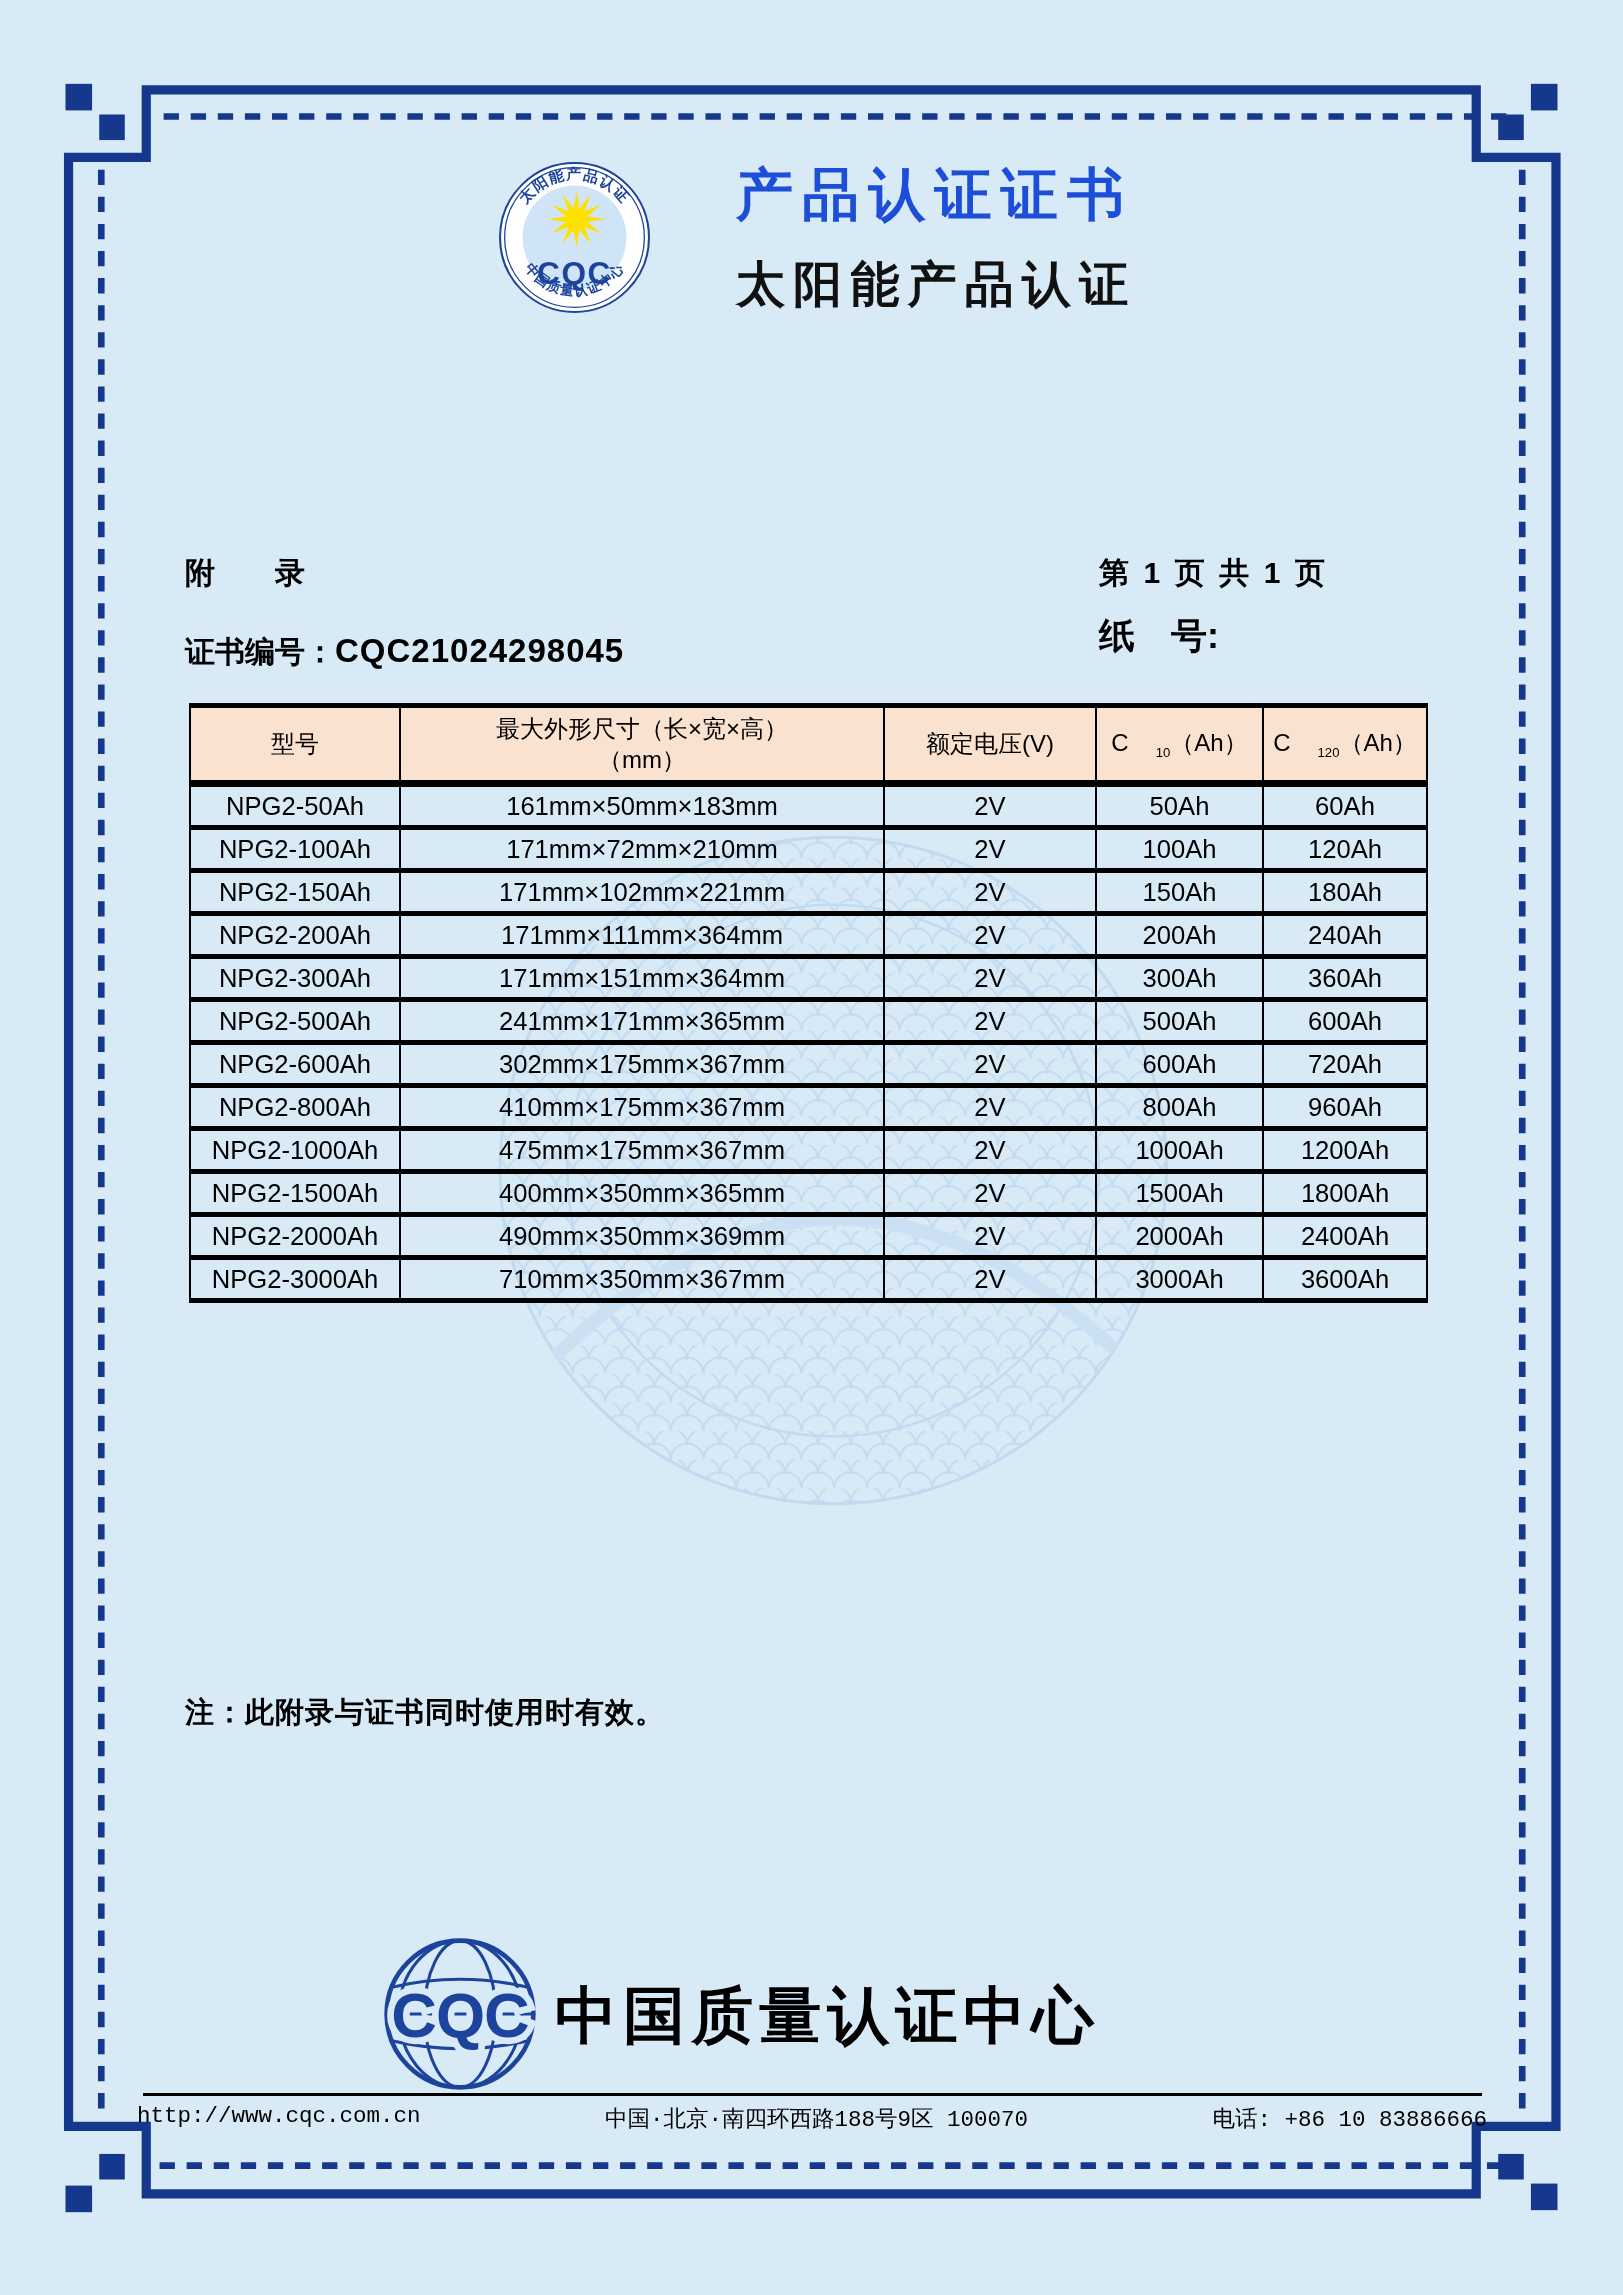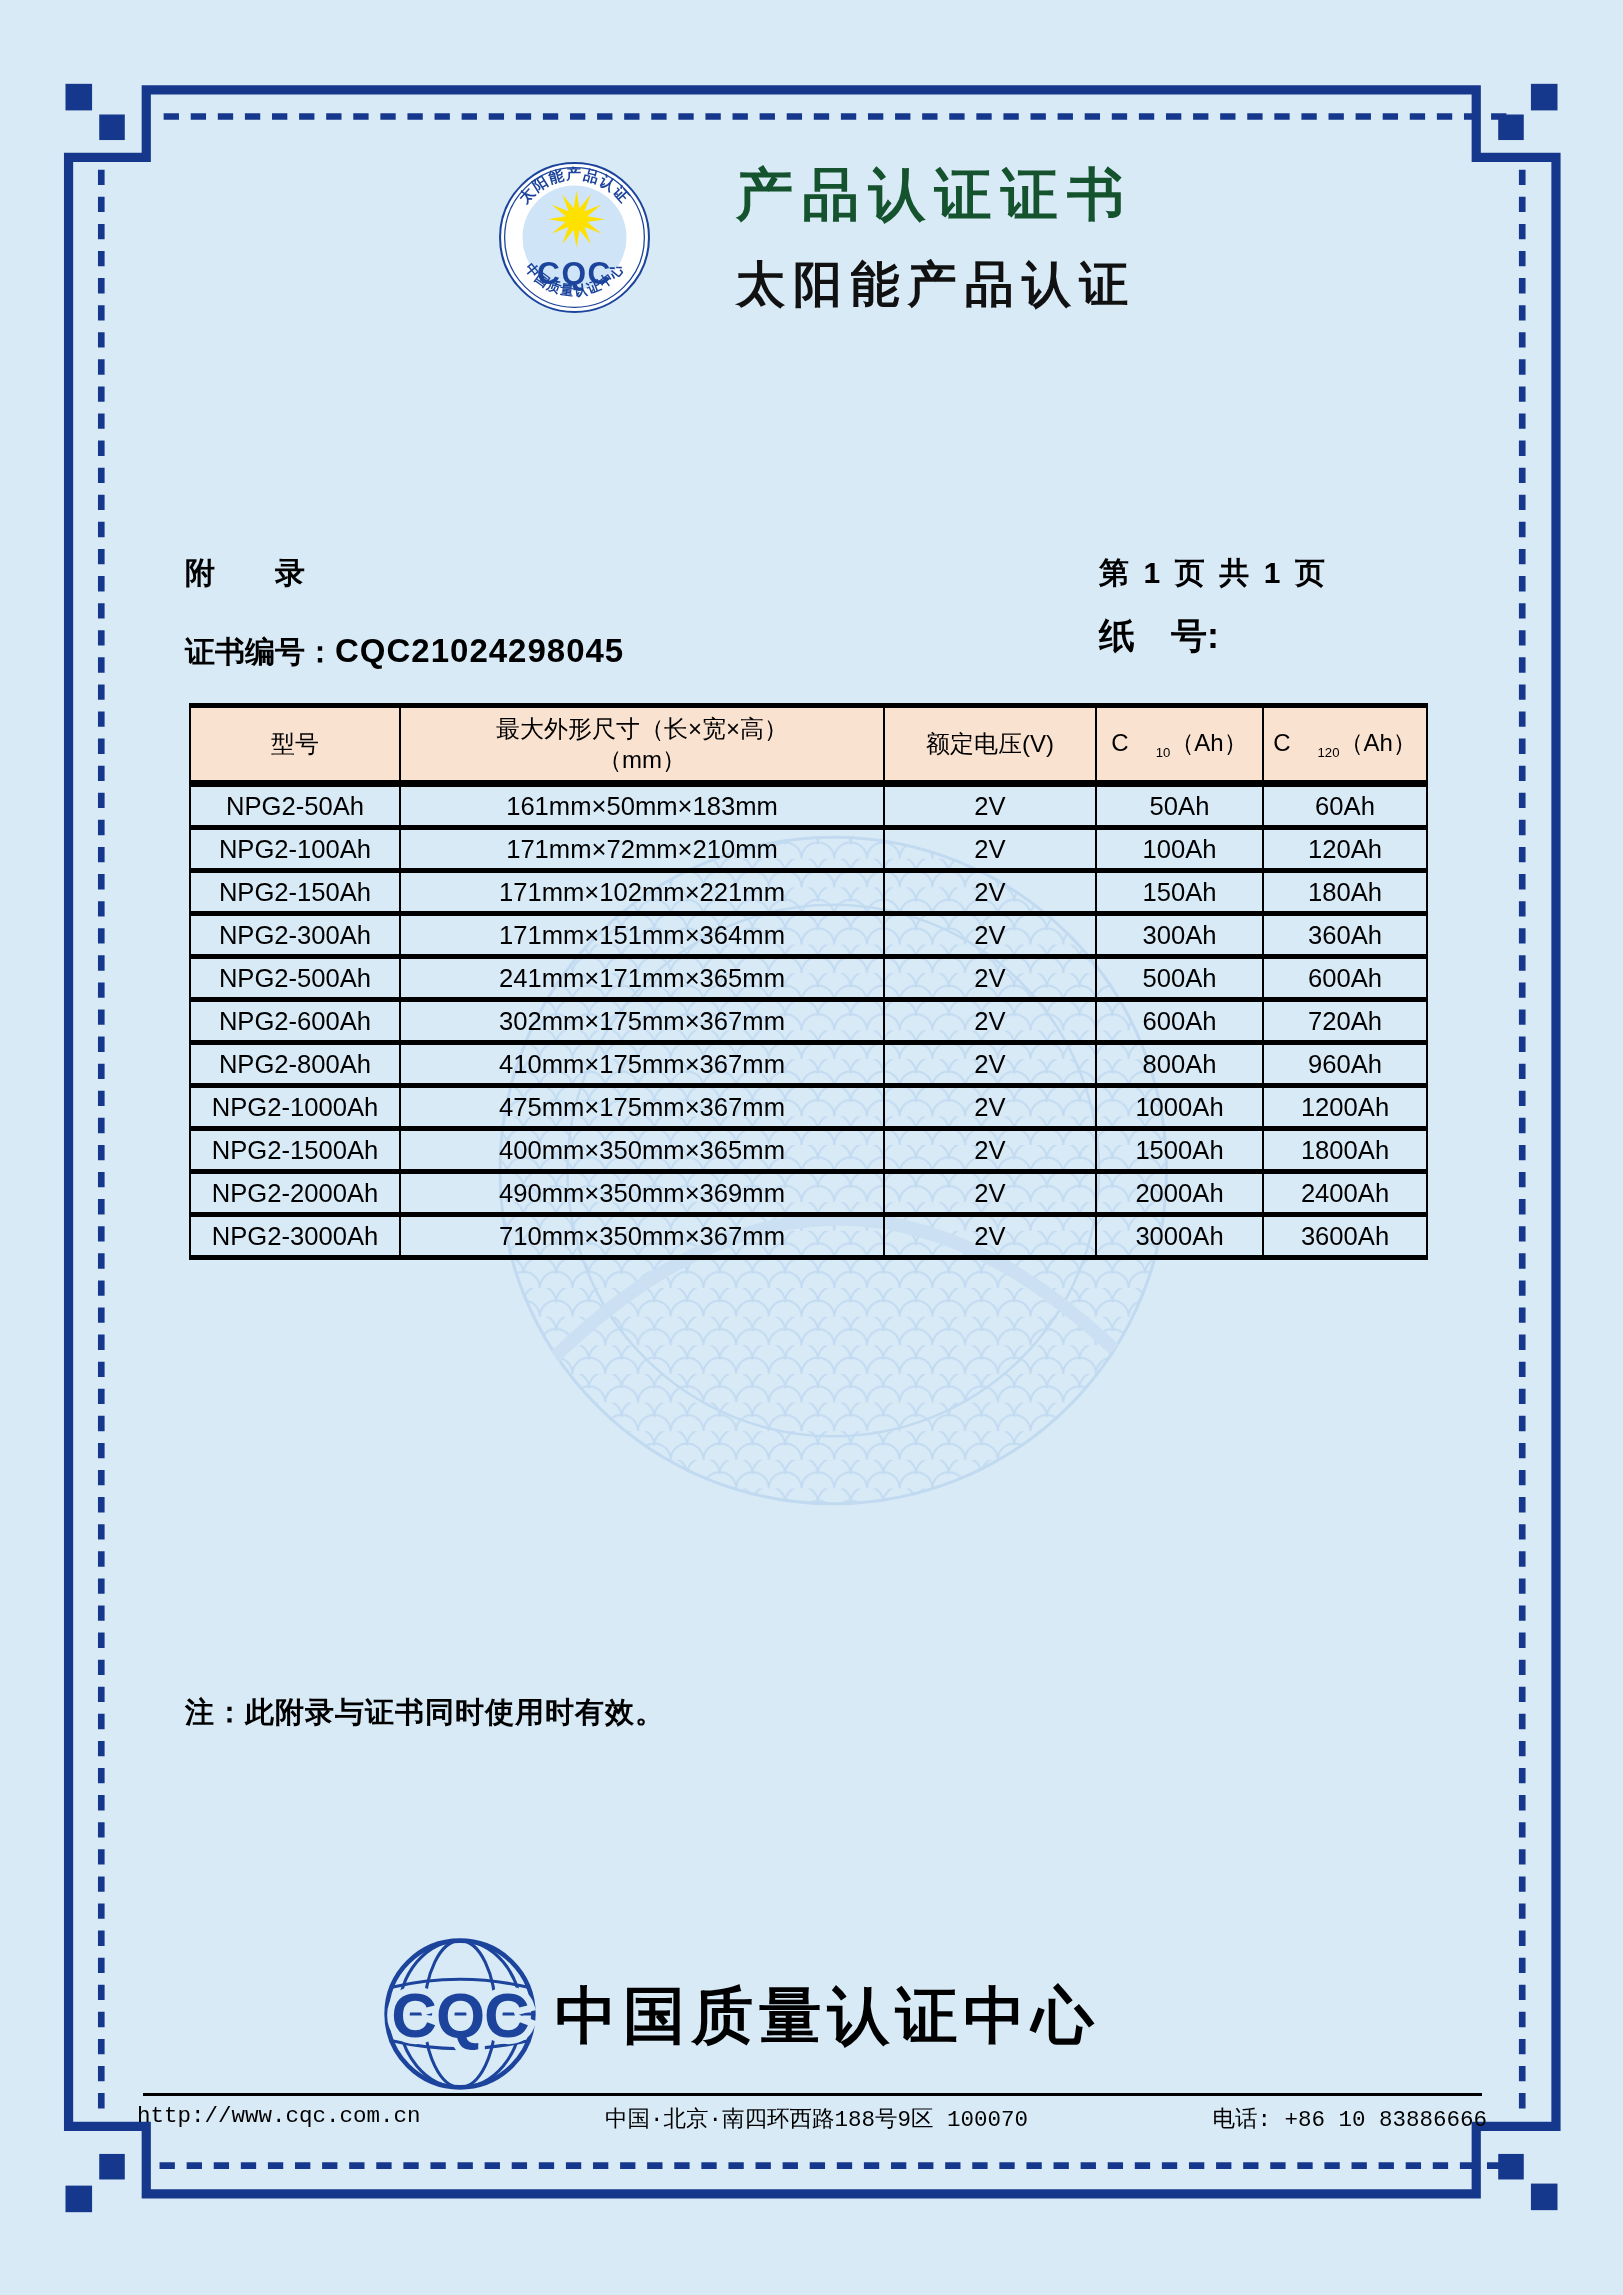--- a/index.html
+++ b/index.html
@@ -2,21 +2,21 @@
 <html style="font-size:8.2px"><head>
 <meta charset="utf-8">
 <style>
   html,body{margin:0;padding:0;background:#d9eaf7;}
   .page{position:relative;width:1623px;height:2295px;background:#d9eaf7;overflow:hidden;
         font-family:"Liberation Sans",sans-serif;color:#000;}
   .abs{position:absolute;}
   svg{display:block;}
 
   
-  .doc-title{left:736px;top:157px;font-size:57px;font-weight:900;letter-spacing:9.2px;color:#14532d;}
+  .doc-title{left:736px;top:157px;font-size:57px;font-weight:900;letter-spacing:9.2px;color:#1d4ed8;}
   .doc-subtitle{left:736px;top:252px;font-size:49px;font-weight:700;letter-spacing:8.2px;color:#111;}
 
   
   .meta-row1{left:185px;top:553px;font-size:30px;font-weight:600;}
   .page-info{left:1099px;top:553px;font-size:30px;font-weight:600;letter-spacing:3.1px;}
   .cert-row{left:185px;top:632px;font-size:30px;font-weight:600;white-space:nowrap;}
   .cert-no{font-size:33px;font-weight:700;letter-spacing:1px;}
   .paper-no{left:1099px;top:612px;font-size:36px;font-weight:600;}
 
   
@@ -145,20 +145,27 @@
           <td>120Ah</td>
         </tr>
         <tr>
           <td>NPG2-150Ah</td>
           <td>171mm×102mm×221mm</td>
           <td>2V</td>
           <td>150Ah</td>
           <td>180Ah</td>
         </tr>
         <tr>
+          <td>NPG2-200Ah</td>
+          <td>171mm×111mm×364mm</td>
+          <td>2V</td>
+          <td>200Ah</td>
+          <td>240Ah</td>
+        </tr>
+        <tr>
           <td>NPG2-300Ah</td>
           <td>171mm×151mm×364mm</td>
           <td>2V</td>
           <td>300Ah</td>
           <td>360Ah</td>
         </tr>
         <tr>
           <td>NPG2-500Ah</td>
           <td>241mm×171mm×365mm</td>
           <td>2V</td>

